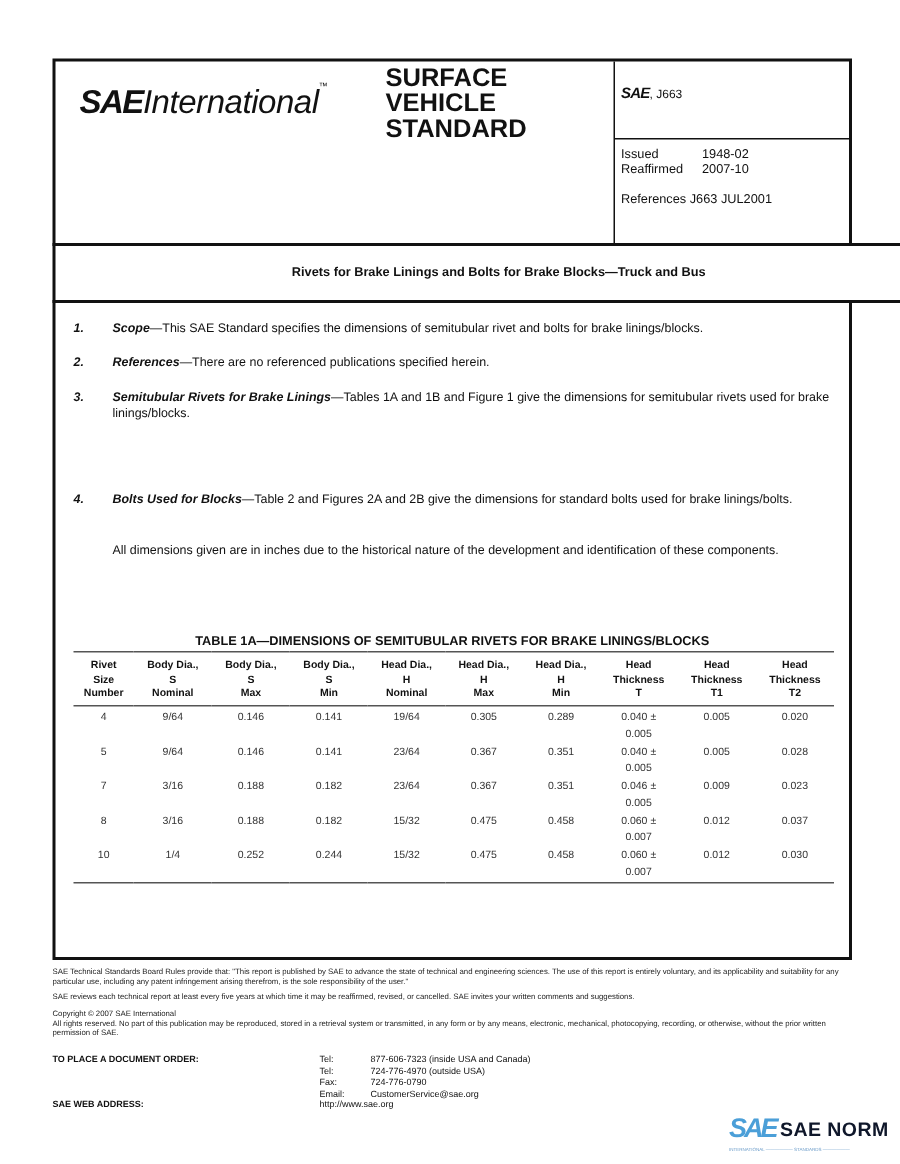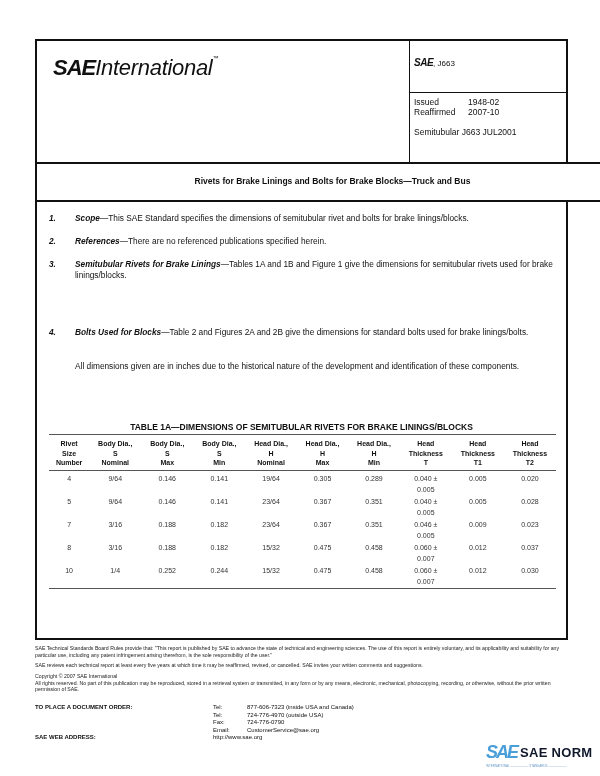--- a/index.html
+++ b/index.html
@@ -45,37 +45,42 @@
   .brand .norm { font-weight:bold; font-size:13px; color:#0f172a; margin-left:3px; letter-spacing:0.3px; }
   .brand .sub { position:absolute; left:0; top:22px; font-size:3px; color:#6a9bc8; white-space:nowrap; }
 </style>
 </head>
 <body>
 
 <div class="box header-box">
   <div class="logo">
     <span class="sae">SAE</span><span class="intl">International</span><span class="tm">™</span>
   </div>
+  <div class="std-title">
+    <div>SURFACE</div>
+    <div>VEHICLE</div>
+    <div>STANDARD</div>
+  </div>
   <div class="vdiv"></div>
   <div class="right-top">
     <div class="docnum">
       <span class="sae-sm">SAE</span>,
       <span>J663</span>
     </div>
   </div>
   <div class="right-bottom">
     <div class="row">
         <span class="k">Issued</span>
         <span>1948-02</span>
       </div>
     <div class="row">
         <span class="k">Reaffirmed</span>
         <span>2007-10</span>
       </div>
-    <div class="superseding">Semitubular J663 JUL2001</div>
+    <div class="superseding">References J663 JUL2001</div>
   </div>
 </div>
 
 <div class="box title-box">
   <div class="doc-title">Rivets for Brake Linings and Bolts for Brake Blocks—Truck and Bus</div>
 </div>
 
 <div class="box body-box">
   <div class="item" style="top:11px;">
     <span class="num">1.</span>

